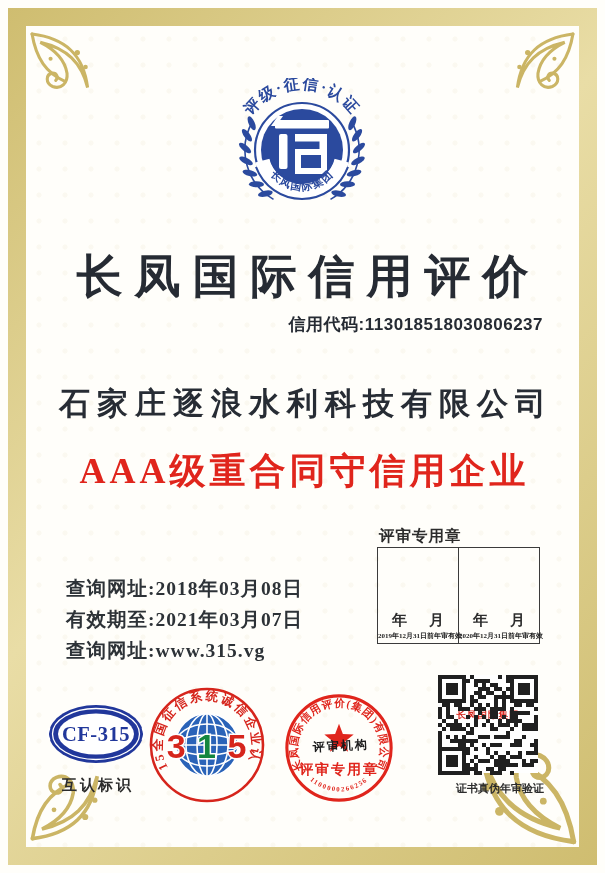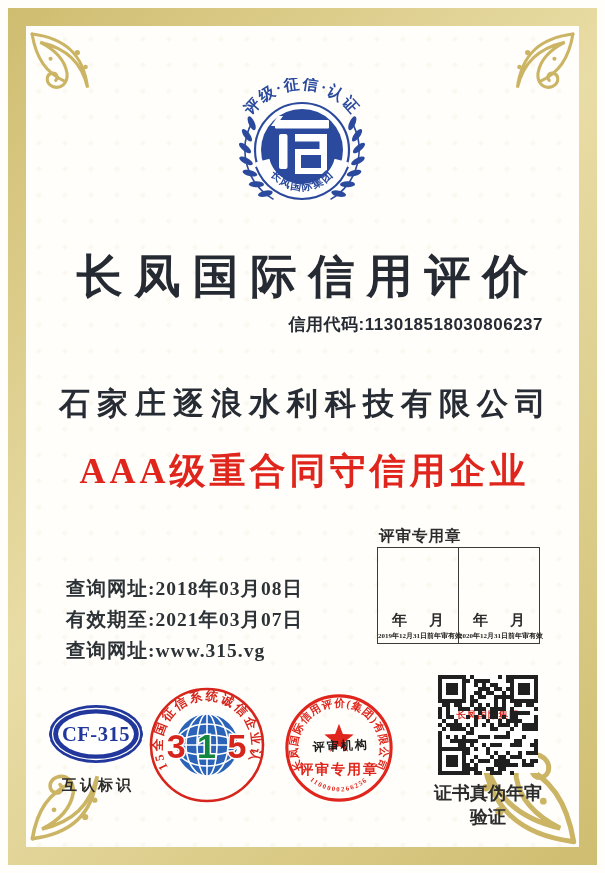--- a/index.html
+++ b/index.html
@@ -512,14 +512,14 @@
       <i style="left:20px;top:96px"></i>
       <i style="left:24px;top:96px"></i>
       <i style="left:28px;top:96px"></i>
       <i style="left:36px;top:96px"></i>
       <i style="left:40px;top:96px"></i>
       <i style="left:52px;top:96px"></i>
       <i style="left:56px;top:96px"></i>
       <i style="left:60px;top:96px"></i>
       <i style="left:72px;top:96px"></i>
     </div>
-  <div class="abs cap" style="left:430px;top:781px;width:116px;font-size:18px">证书真伪年审验证</div>
+  <div class="abs cap" style="left:442px;top:781px;width:116px;font-size:11px">证书真伪年审验证</div>
 </div>
 
 </body></html>

